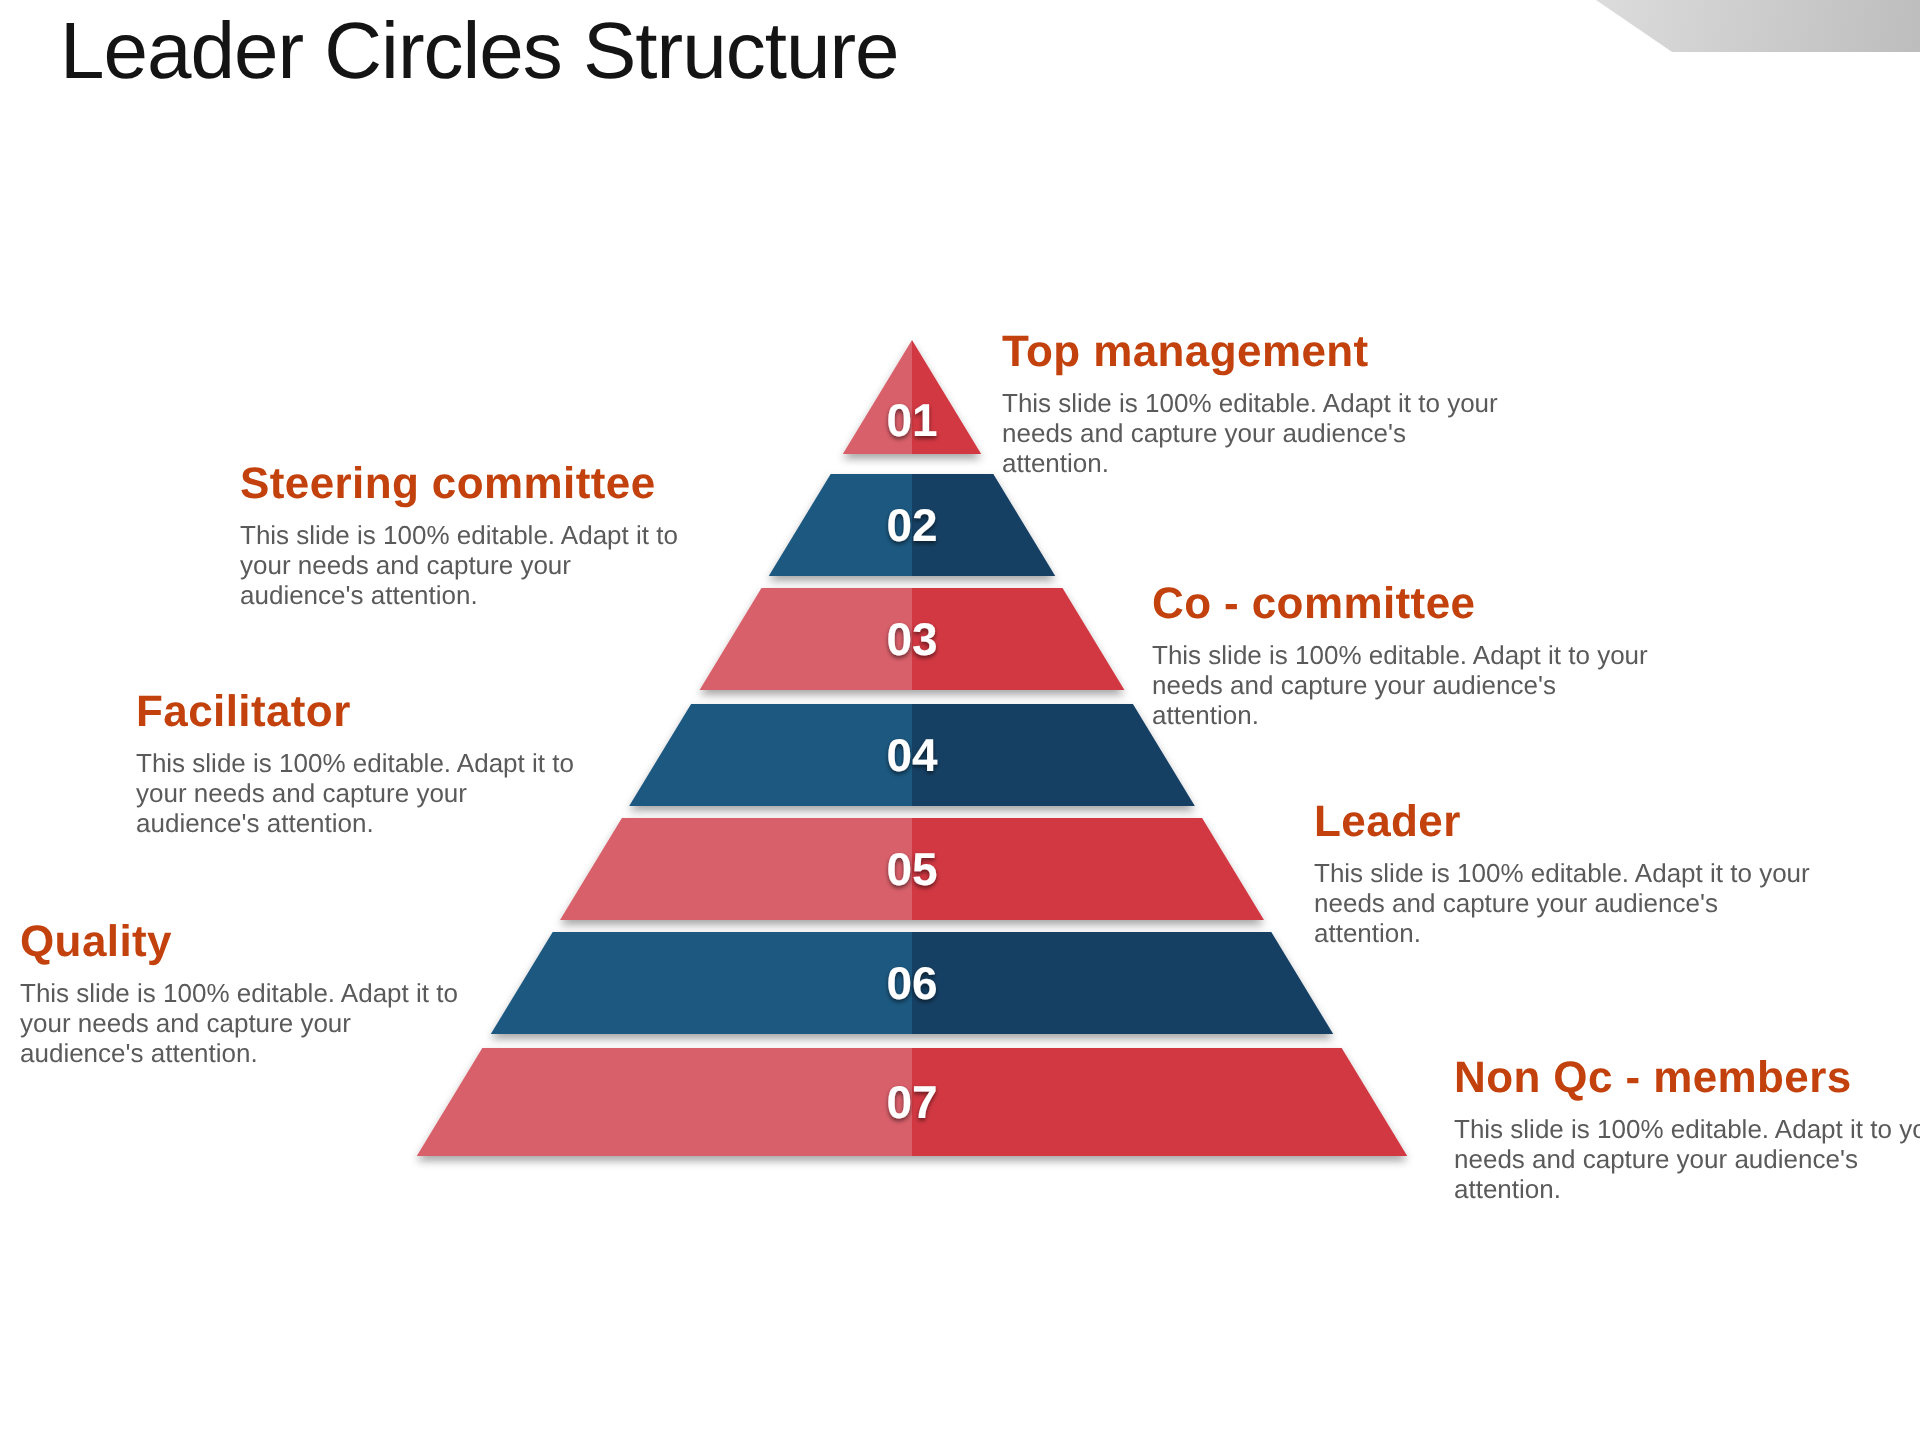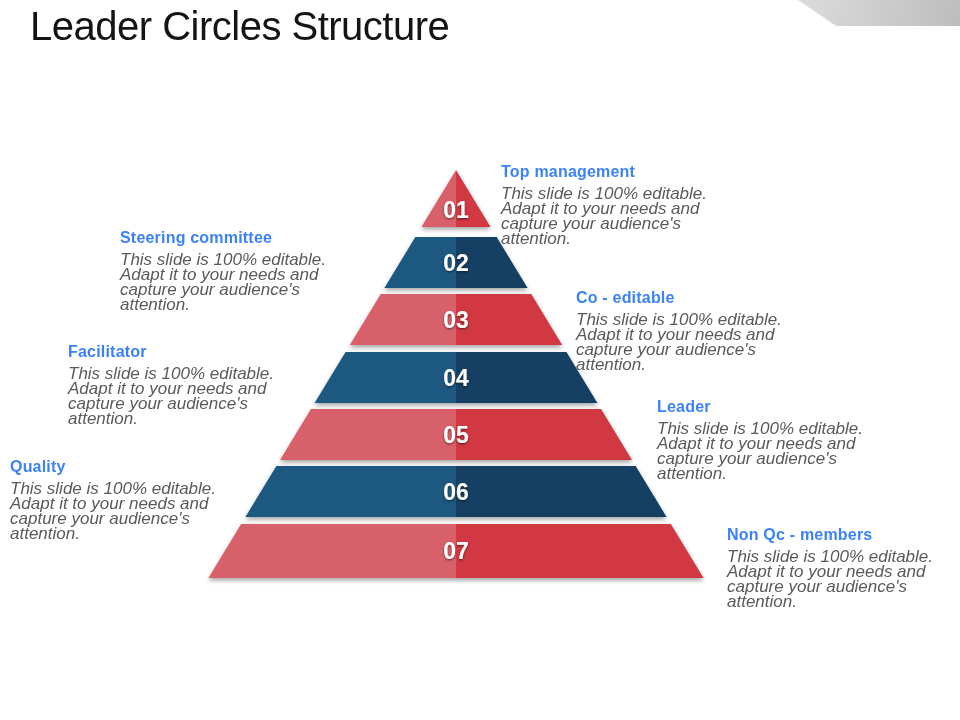--- a/index.html
+++ b/index.html
@@ -22,26 +22,26 @@
     font-size:40px;font-weight:400;color:#141414;
     letter-spacing:-0.5px;
     white-space:nowrap;
   }
   .pyramid{
     position:absolute;left:0;top:0;
   }
   .lbl{position:absolute;}
   .lbl h2{
     margin:0 0 5px 0;
-    font-size:16px;font-weight:bold;color:#3b82f6;
+    font-size:22px;font-weight:bold;color:#c2410c;
     letter-spacing:0.2px;
   }
   .lbl p{
     margin:0;
-    font-size:17px;font-style:italic;color:#5a5a5a;
+    font-size:13px;color:#5a5a5a;
     line-height:15px;
   }
   .lbl.right-side{text-align:left;}
   .lbl.left-side{}
   .lbl-top-management{left:501px;top:163px;width:252px;}
   .lbl-steering{right:610px;top:229px;width:230px;}
   .lbl-coordinator{left:576px;top:289px;width:252px;}
   .lbl-facilitator{right:662px;top:343px;width:230px;}
   .lbl-leader{left:657px;top:398px;width:252px;}
   .lbl-members{right:720px;top:458px;width:230px;}
@@ -106,21 +106,21 @@
     <h2>Top management</h2>
     <p>This slide is 100% editable. Adapt it to your needs and capture your audience's attention.</p>
   </div>
 
   <div class="lbl left-side lbl-steering">
     <h2>Steering committee</h2>
     <p>This slide is 100% editable. Adapt it to your needs and capture your audience's attention.</p>
   </div>
 
   <div class="lbl right-side lbl-coordinator">
-    <h2>Co - editable</h2>
+    <h2>Co - committee</h2>
     <p>This slide is 100% editable. Adapt it to your needs and capture your audience's attention.</p>
   </div>
 
   <div class="lbl left-side lbl-facilitator">
     <h2>Facilitator</h2>
     <p>This slide is 100% editable. Adapt it to your needs and capture your audience's attention.</p>
   </div>
 
   <div class="lbl right-side lbl-leader">
     <h2>Leader</h2>

